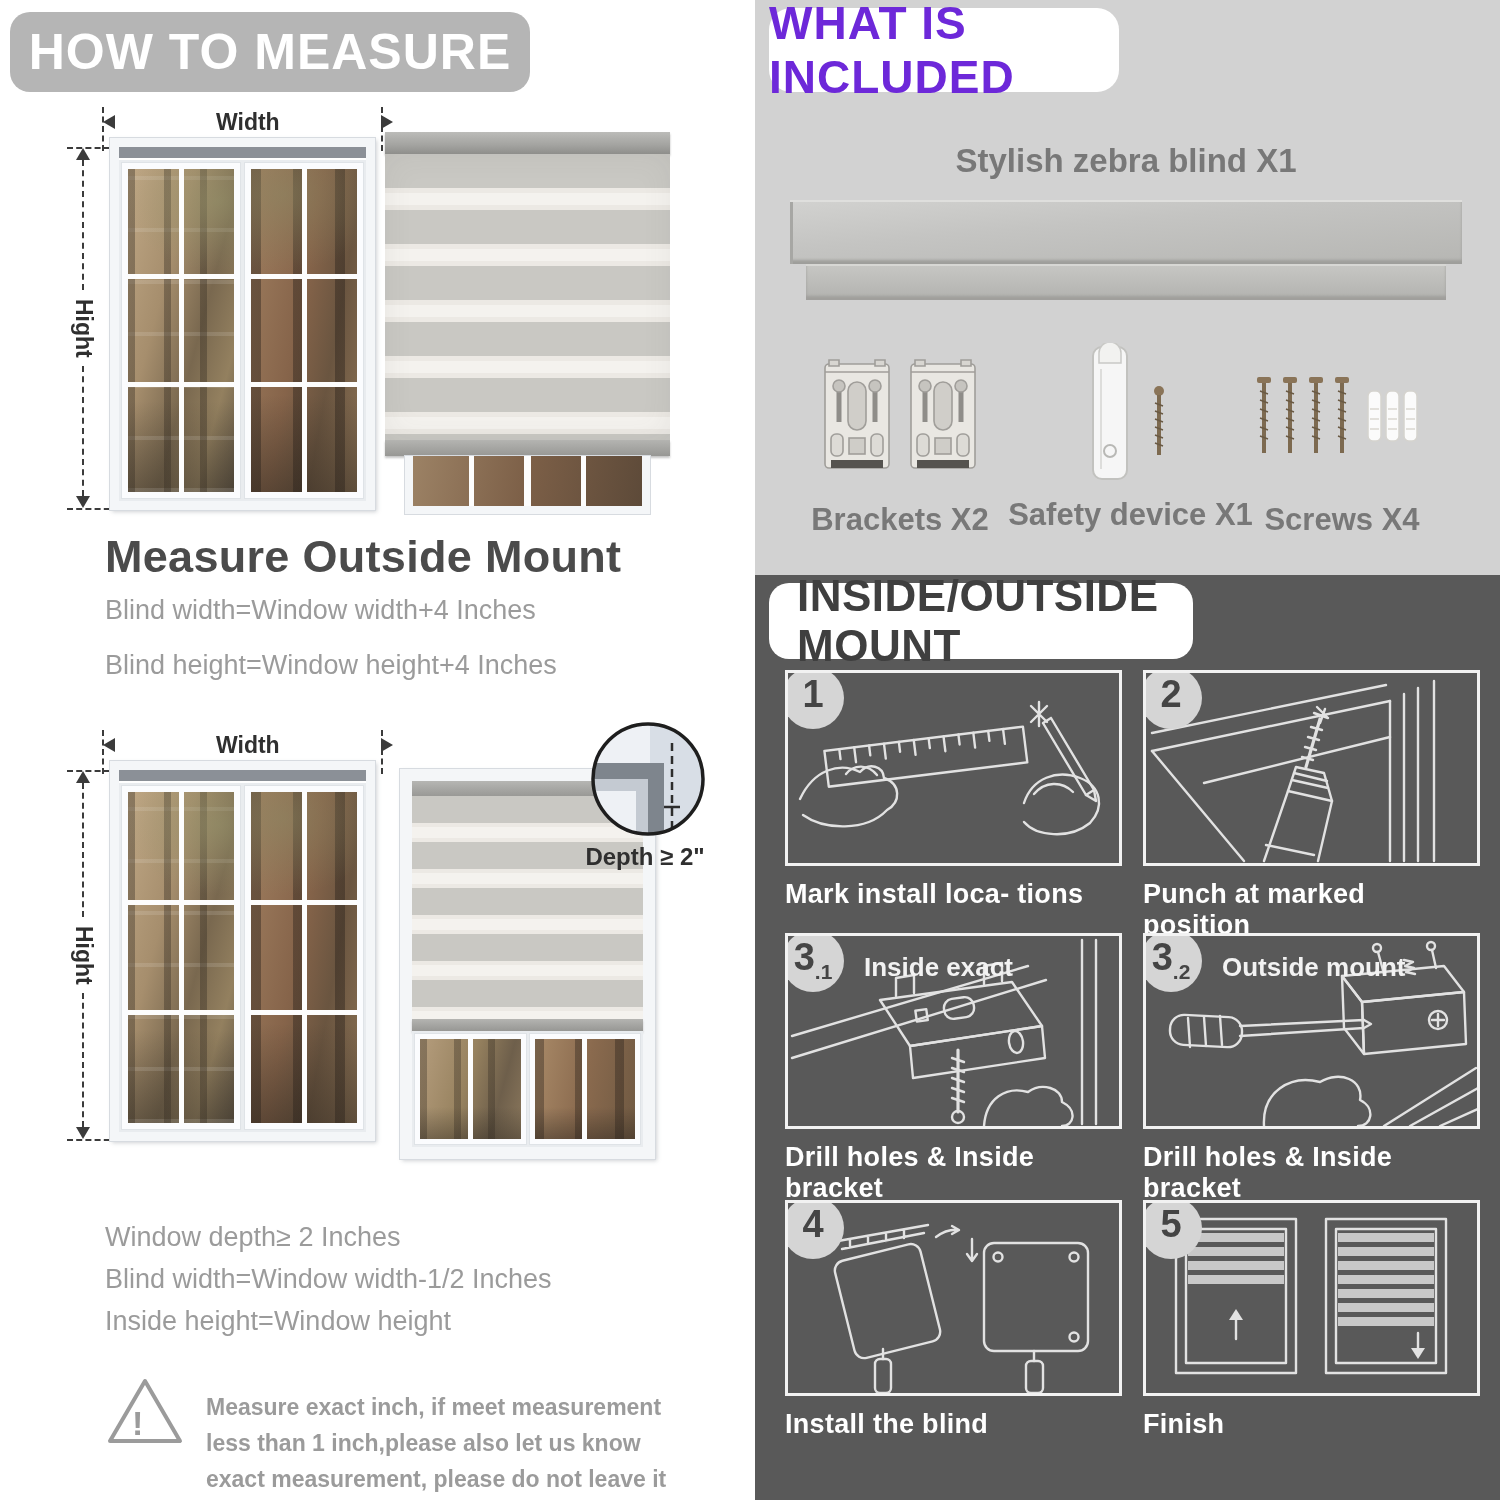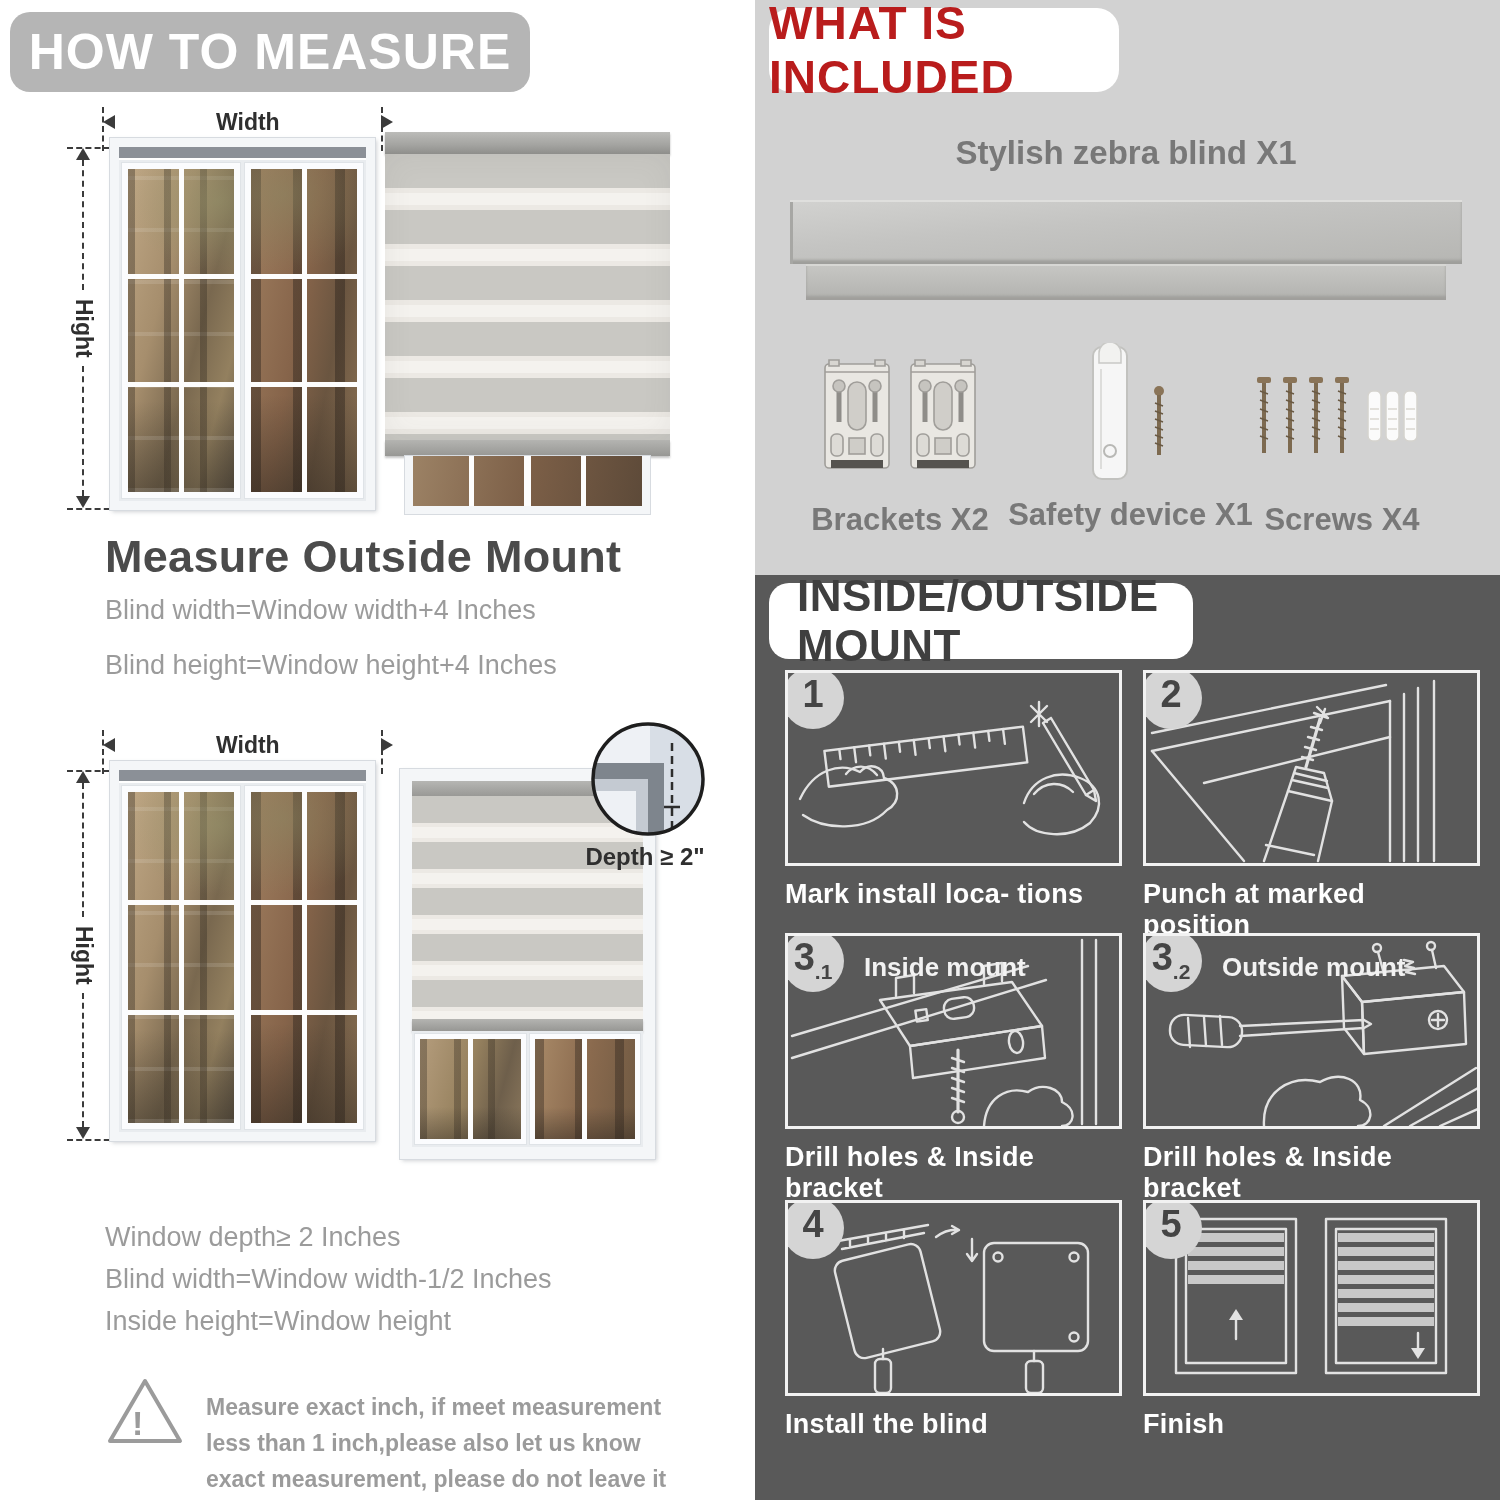--- a/index.html
+++ b/index.html
@@ -101,23 +101,23 @@
   .mrule{position:absolute;left:105px;margin:0;font-size:27px;font-weight:400;color:#9b9b9b;}
 
   .warn-tri{position:absolute;left:104px;top:1374px;}
   .warn-ex{position:absolute;left:132px;top:1404px;font-size:34px;font-weight:700;color:#9b9b9b;}
   .warn-text{position:absolute;left:193px;top:1376px;width:462px;margin:13px;
              font-size:23px;line-height:36px;font-weight:600;color:#9b9b9b;}
 
   
   .rt{position:absolute;left:755px;top:0;width:745px;height:575px;background:#d2d2d2;}
   .hdr-inc{position:absolute;left:14px;top:8px;width:350px;height:84px;background:#ffffff;border-radius:22px;
-           display:flex;align-items:center;justify-content:center;color:#b91c1c;
+           display:flex;align-items:center;justify-content:center;color:#6d28d9;
            font-size:46px;font-weight:700;letter-spacing:1px;}
-  .prod-lbl{position:absolute;left:35px;top:134px;width:672px;text-align:center;
+  .prod-lbl{position:absolute;left:35px;top:142px;width:672px;text-align:center;
             font-size:33px;font-weight:700;color:#787878;}
   .headrail{position:absolute;left:35px;top:200px;width:672px;}
   .hr-main{height:64px;background:linear-gradient(175deg,#d2d2d0 0%,#c4c4c2 40%,#b6b6b3 100%);
            box-shadow:inset 0 2px 0 #dfdfdd, inset 3px 0 0 #a7a7a4, inset 0 -4px 3px #9e9e9b;}
   .hr-val{margin:0 16px;height:36px;background:linear-gradient(#c7c7c4,#b2b2af);
           box-shadow:inset 0 2px 0 #d7d7d4, inset 0 -4px 3px #a09f9c;}
   .item{position:absolute;display:flex;flex-direction:column;align-items:center;}
   .artbox{height:142px;display:flex;align-items:center;justify-content:center;}
   .ilbl{font-size:31px;font-weight:700;color:#787878;margin-top:12px;white-space:nowrap;}
 
@@ -450,21 +450,21 @@
             <path d="M170,114 L170,176" stroke-width="3.2"></path>
             <path d="M164,122 l12,4 M164,132 l12,4 M164,142 l12,4 M164,152 l12,4 M164,162 l12,4"></path>
             <circle cx="170" cy="181" r="6"></circle>
             <path d="M196,190 C198,162 218,150 240,156 C254,146 274,152 274,166 C290,174 286,190 274,190"></path>
           </g>
         </svg>
         <div class="badge">
             <span>3</span>
             <span class="sub">.1</span>
           </div>
-        <div class="ptitle">Inside mount</div>
+        <div class="ptitle">Inside exact</div>
       </div>
       <div class="caption">Drill holes &amp;  Inside bracket</div>
     </div>
 
     <div class="step" style="left:388px;top:358px;">
       <div class="frame">
         <svg class="art" viewBox="0 0 331 190">
           <g class="lineart">
             <path d="M196,40 L298,30 L318,56 L216,66 Z"></path>
             <path d="M216,66 L318,56 L320,108 L218,118 Z"></path>

